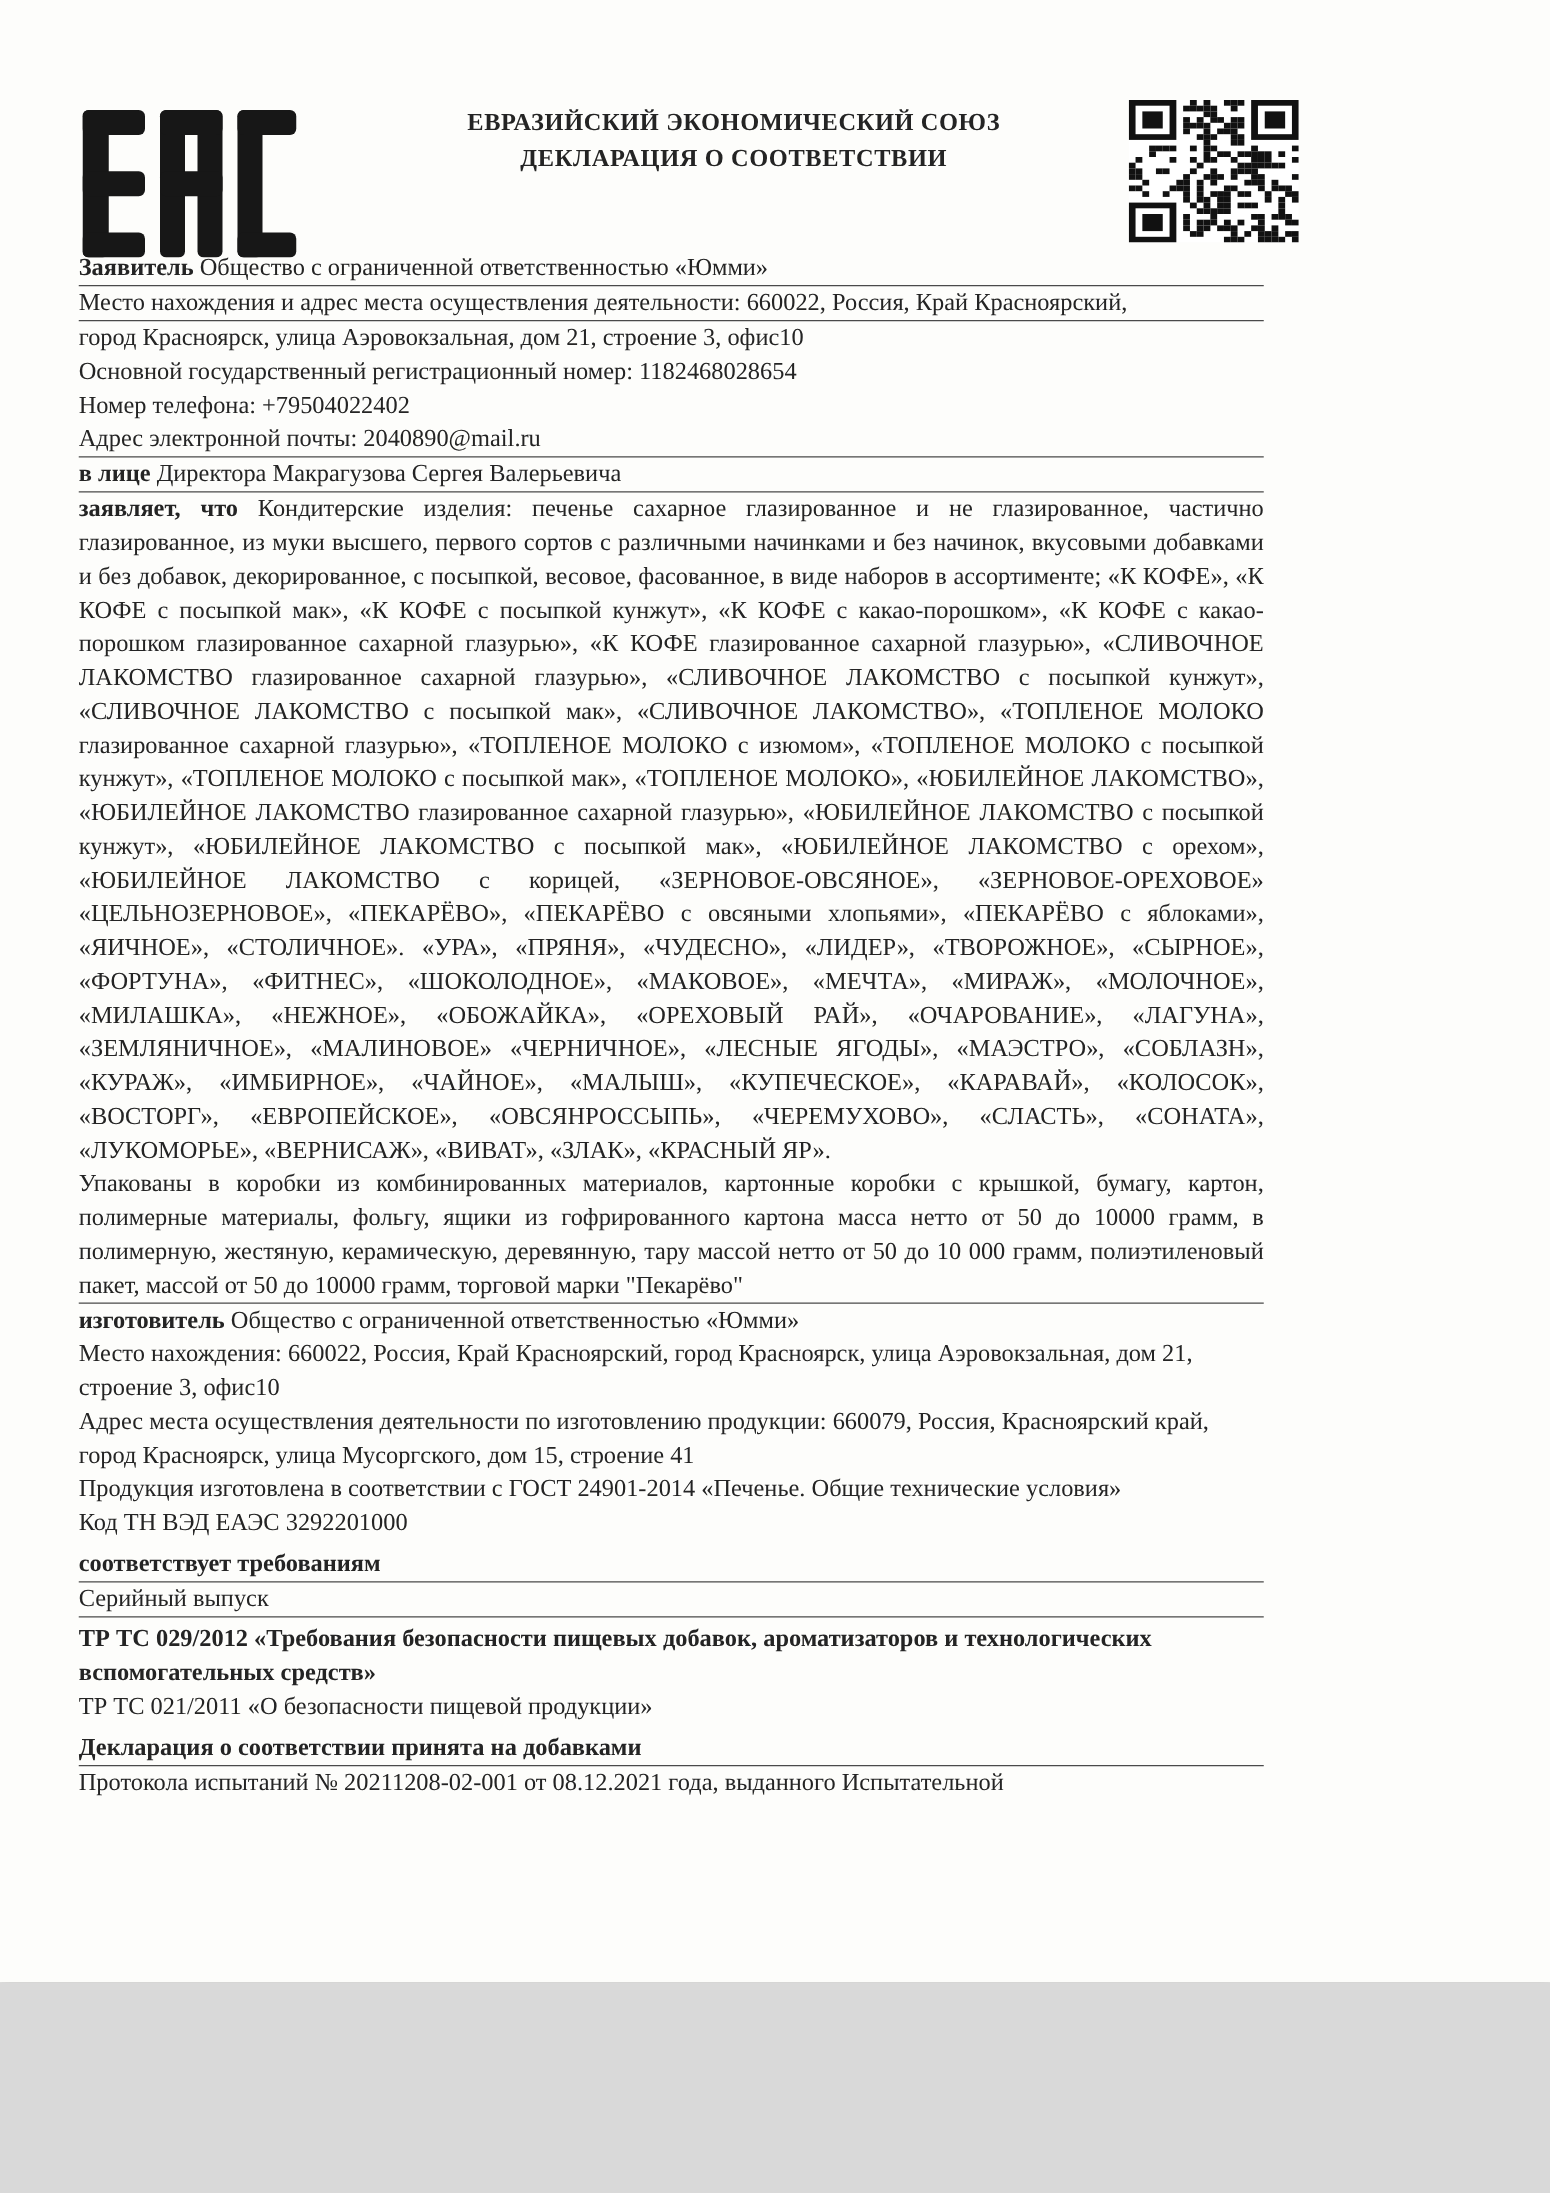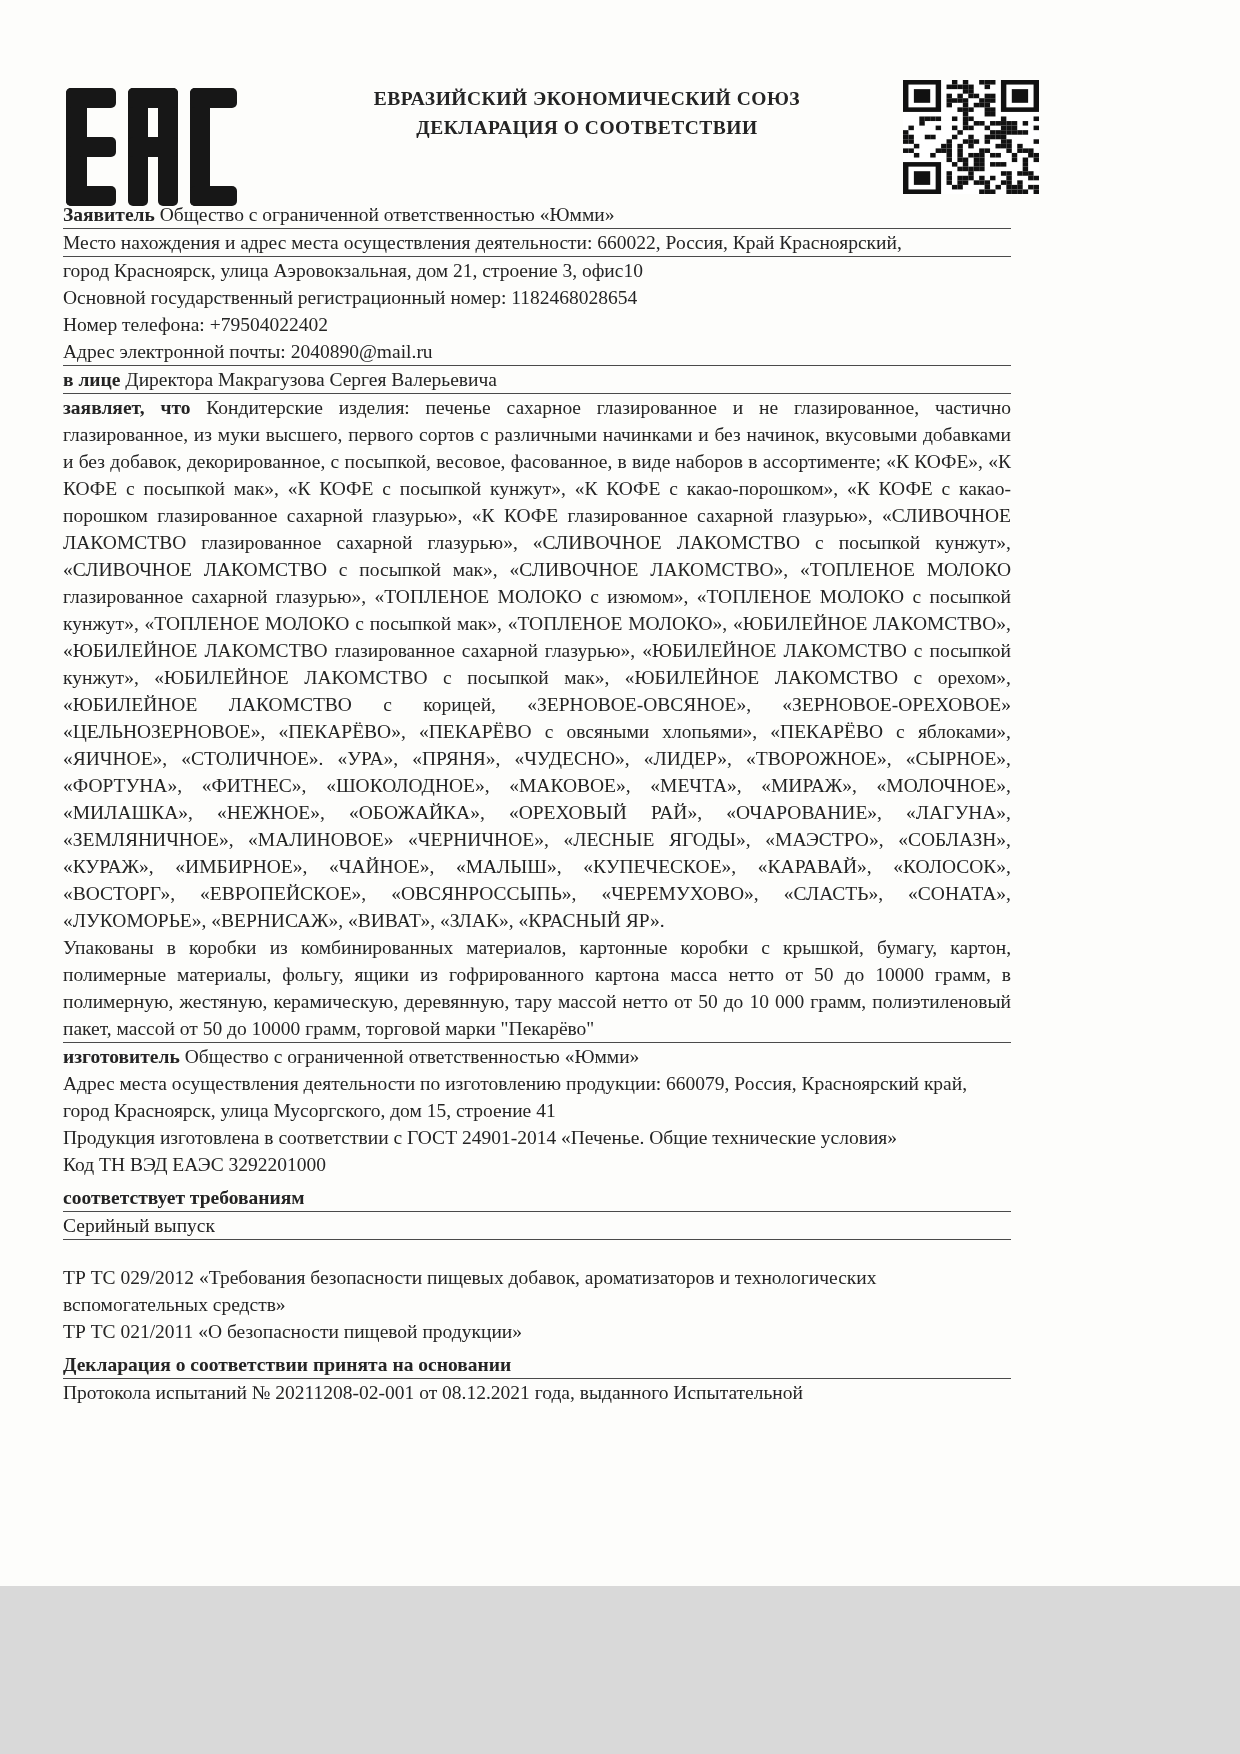--- a/index.html
+++ b/index.html
@@ -273,24 +273,25 @@
       <div class="line u"><span class="lead">Заявитель</span> Общество с ограниченной ответственностью «Юмми»</div>
       <div class="line u">Место нахождения и адрес места осуществления деятельности: 660022, Россия, Край Красноярский,</div>
       <div class="line">город Красноярск, улица Аэровокзальная, дом 21, строение 3, офис10</div>
       <div class="line">Основной государственный регистрационный номер: 1182468028654</div>
       <div class="line">Номер телефона: +79504022402</div>
       <div class="line u">Адрес электронной почты: 2040890@mail.ru</div>
       <div class="line u"><span class="lead">в лице</span> Директора Макрагузова Сергея Валерьевича</div>
       <div class="line j"><span class="lead">заявляет, что</span> Кондитерские изделия: печенье сахарное глазированное и не глазированное, частично глазированное, из муки высшего, первого сортов с различными начинками и без начинок, вкусовыми добавками и без добавок, декорированное,  с посыпкой, весовое, фасованное, в виде наборов в ассортименте; «К КОФЕ», «К КОФЕ с посыпкой мак», «К КОФЕ с посыпкой кунжут», «К КОФЕ с какао-порошком», «К КОФЕ с какао-порошком глазированное сахарной глазурью», «К КОФЕ глазированное сахарной глазурью», «СЛИВОЧНОЕ ЛАКОМСТВО глазированное сахарной глазурью», «СЛИВОЧНОЕ ЛАКОМСТВО с посыпкой кунжут», «СЛИВОЧНОЕ ЛАКОМСТВО с посыпкой мак», «СЛИВОЧНОЕ ЛАКОМСТВО», «ТОПЛЕНОЕ МОЛОКО глазированное сахарной глазурью», «ТОПЛЕНОЕ  МОЛОКО с изюмом», «ТОПЛЕНОЕ МОЛОКО с посыпкой кунжут», «ТОПЛЕНОЕ МОЛОКО с посыпкой мак», «ТОПЛЕНОЕ МОЛОКО», «ЮБИЛЕЙНОЕ ЛАКОМСТВО», «ЮБИЛЕЙНОЕ ЛАКОМСТВО глазированное сахарной глазурью», «ЮБИЛЕЙНОЕ ЛАКОМСТВО с посыпкой кунжут», «ЮБИЛЕЙНОЕ ЛАКОМСТВО с посыпкой мак», «ЮБИЛЕЙНОЕ ЛАКОМСТВО с орехом», «ЮБИЛЕЙНОЕ ЛАКОМСТВО с корицей, «ЗЕРНОВОЕ-ОВСЯНОЕ», «ЗЕРНОВОЕ-ОРЕХОВОЕ» «ЦЕЛЬНОЗЕРНОВОЕ», «ПЕКАРЁВО», «ПЕКАРЁВО с овсяными хлопьями», «ПЕКАРЁВО с яблоками», «ЯИЧНОЕ», «СТОЛИЧНОЕ». «УРА», «ПРЯНЯ», «ЧУДЕСНО», «ЛИДЕР», «ТВОРОЖНОЕ», «СЫРНОЕ», «ФОРТУНА», «ФИТНЕС», «ШОКОЛОДНОЕ», «МАКОВОЕ», «МЕЧТА», «МИРАЖ», «МОЛОЧНОЕ», «МИЛАШКА», «НЕЖНОЕ», «ОБОЖАЙКА», «ОРЕХОВЫЙ РАЙ», «ОЧАРОВАНИЕ», «ЛАГУНА», «ЗЕМЛЯНИЧНОЕ», «МАЛИНОВОЕ» «ЧЕРНИЧНОЕ», «ЛЕСНЫЕ ЯГОДЫ», «МАЭСТРО», «СОБЛАЗН», «КУРАЖ», «ИМБИРНОЕ», «ЧАЙНОЕ», «МАЛЫШ», «КУПЕЧЕСКОЕ», «КАРАВАЙ», «КОЛОСОК», «ВОСТОРГ», «ЕВРОПЕЙСКОЕ», «ОВСЯНРОССЫПЬ», «ЧЕРЕМУХОВО», «СЛАСТЬ», «СОНАТА», «ЛУКОМОРЬЕ», «ВЕРНИСАЖ», «ВИВАТ», «ЗЛАК», «КРАСНЫЙ ЯР».</div>
       <div class="line u j">Упакованы в коробки из комбинированных материалов, картонные коробки с крышкой, бумагу, картон, полимерные материалы, фольгу, ящики из гофрированного картона масса нетто от 50 до 10000 грамм, в полимерную, жестяную, керамическую, деревянную, тару массой нетто от 50 до 10 000 грамм, полиэтиленовый пакет, массой от 50 до 10000 грамм, торговой марки "Пекарёво"</div>
       <div class="line"><span class="lead">изготовитель</span> Общество с ограниченной ответственностью «Юмми»</div>
+      <div class="line">Место нахождения: 660022, Россия, Край Красноярский, город Красноярск, улица Аэровокзальная, дом 21, строение 3, офис10</div>
       <div class="line">Адрес места осуществления деятельности по изготовлению продукции: 660079, Россия, Красноярский край, город Красноярск, улица Мусоргского, дом 15, строение 41</div>
       <div class="line">Продукция изготовлена в соответствии с ГОСТ 24901-2014 «Печенье. Общие технические условия»</div>
       <div class="line">Код ТН ВЭД ЕАЭС 3292201000</div>
       <div class="line u b" style="margin-top: 6px;">соответствует требованиям</div>
       <div class="line u">Серийный выпуск</div>
-      <div class="line" style="margin-top: 24px;">ТР ТС 029/2012 «Требования безопасности пищевых добавок, ароматизаторов и технологических вспомогательных средств»</div>
+      <div class="line" style="margin-top: 4px; font-weight: bold;">ТР ТС 029/2012 «Требования безопасности пищевых добавок, ароматизаторов и технологических вспомогательных средств»</div>
       <div class="line">ТР ТС 021/2011 «О безопасности пищевой продукции»</div>
-      <div class="line u b" style="margin-top: 6px;">Декларация о соответствии принята на основании</div>
+      <div class="line u b" style="margin-top: 6px;">Декларация о соответствии принята на добавками</div>
       <div class="line" style="">Протокола испытаний № 20211208-02-001 от 08.12.2021 года, выданного Испытательной</div>
     </div>
 
 </div>
 
 </body></html>

